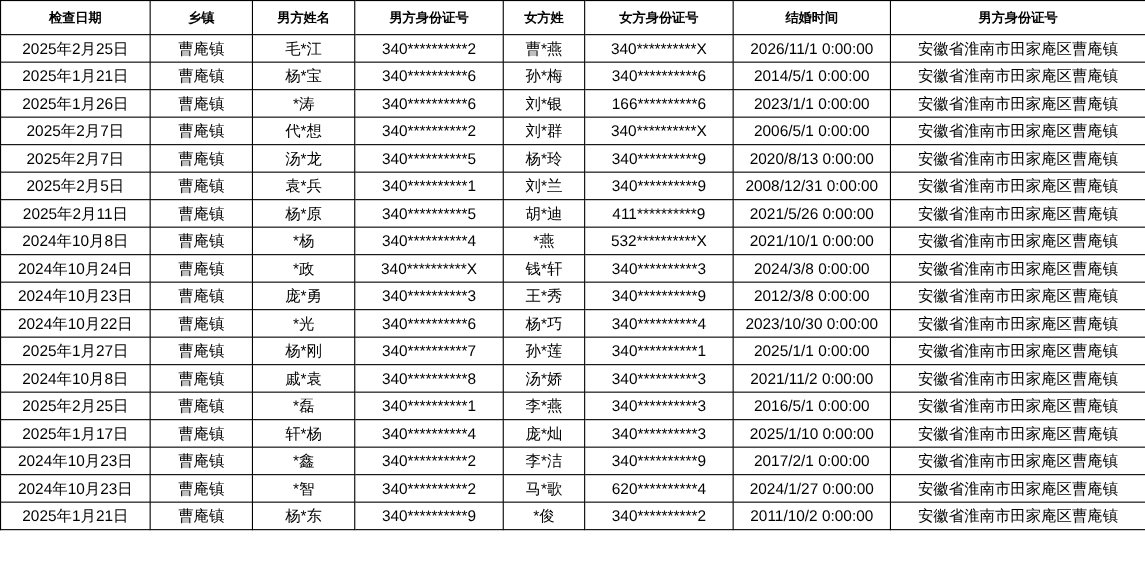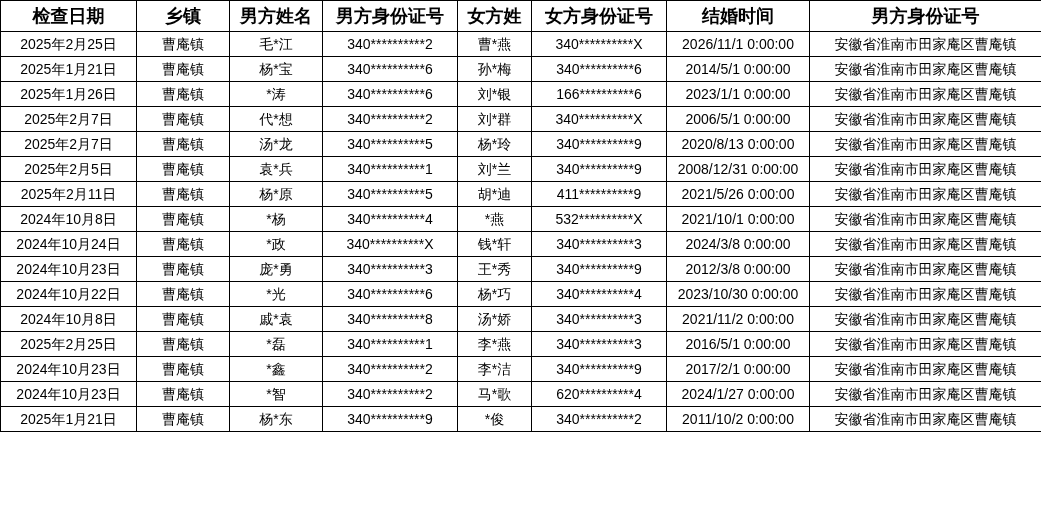--- a/index.html
+++ b/index.html
@@ -25,21 +25,21 @@
     text-align: center;
     vertical-align: middle;
     white-space: nowrap;
     overflow: hidden;
     padding: 0;
     height: 24px;
     line-height: 24px;
   }
   table.data-table th {
     font-weight: bold;
-    font-size: 18px;
+    font-size: 12px;
     height: 30px;
     line-height: 30px;
   }
   table.data-table td {
     font-size: 14px;
   }
   
   col.c0 { width: 136px; }
   col.c1 { width: 93px; }
   col.c2 { width: 93px; }
@@ -180,37 +180,57 @@
         <td>2024年10月22日</td>
         <td>曹庵镇</td>
         <td>*光</td>
         <td>340**********6</td>
         <td>杨*巧</td>
         <td>340**********4</td>
         <td>2023/10/30 0:00:00</td>
         <td>安徽省淮南市田家庵区曹庵镇</td>
       </tr>
       <tr>
+        <td>2025年1月27日</td>
+        <td>曹庵镇</td>
+        <td>杨*刚</td>
+        <td>340**********7</td>
+        <td>孙*莲</td>
+        <td>340**********1</td>
+        <td>2025/1/1 0:00:00</td>
+        <td>安徽省淮南市田家庵区曹庵镇</td>
+      </tr>
+      <tr>
         <td>2024年10月8日</td>
         <td>曹庵镇</td>
         <td>戚*袁</td>
         <td>340**********8</td>
         <td>汤*娇</td>
         <td>340**********3</td>
         <td>2021/11/2 0:00:00</td>
         <td>安徽省淮南市田家庵区曹庵镇</td>
       </tr>
       <tr>
         <td>2025年2月25日</td>
         <td>曹庵镇</td>
         <td>*磊</td>
         <td>340**********1</td>
         <td>李*燕</td>
         <td>340**********3</td>
         <td>2016/5/1 0:00:00</td>
+        <td>安徽省淮南市田家庵区曹庵镇</td>
+      </tr>
+      <tr>
+        <td>2025年1月17日</td>
+        <td>曹庵镇</td>
+        <td>轩*杨</td>
+        <td>340**********4</td>
+        <td>庞*灿</td>
+        <td>340**********3</td>
+        <td>2025/1/10 0:00:00</td>
         <td>安徽省淮南市田家庵区曹庵镇</td>
       </tr>
       <tr>
         <td>2024年10月23日</td>
         <td>曹庵镇</td>
         <td>*鑫</td>
         <td>340**********2</td>
         <td>李*洁</td>
         <td>340**********9</td>
         <td>2017/2/1 0:00:00</td>

